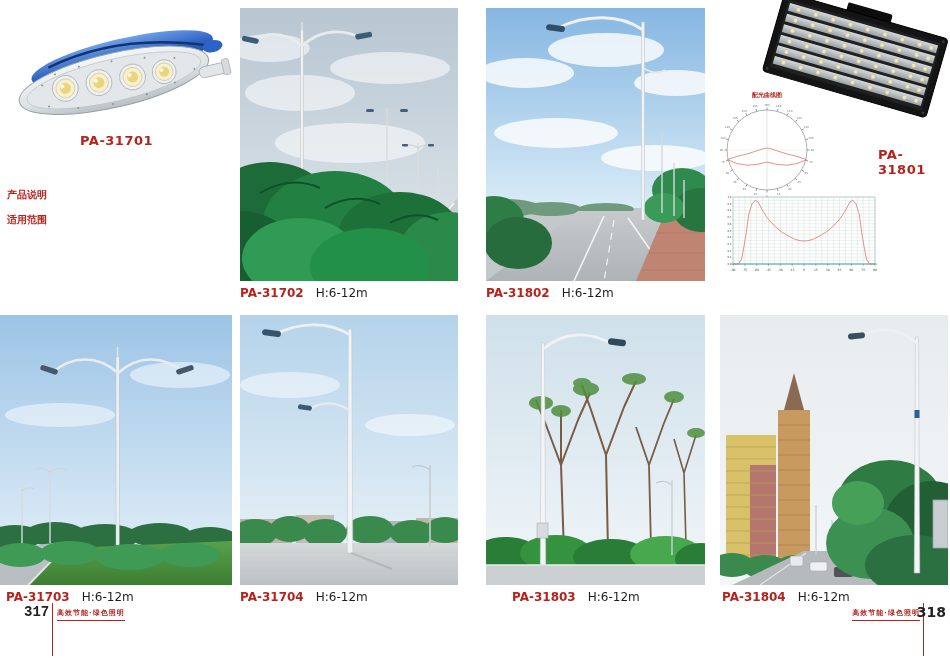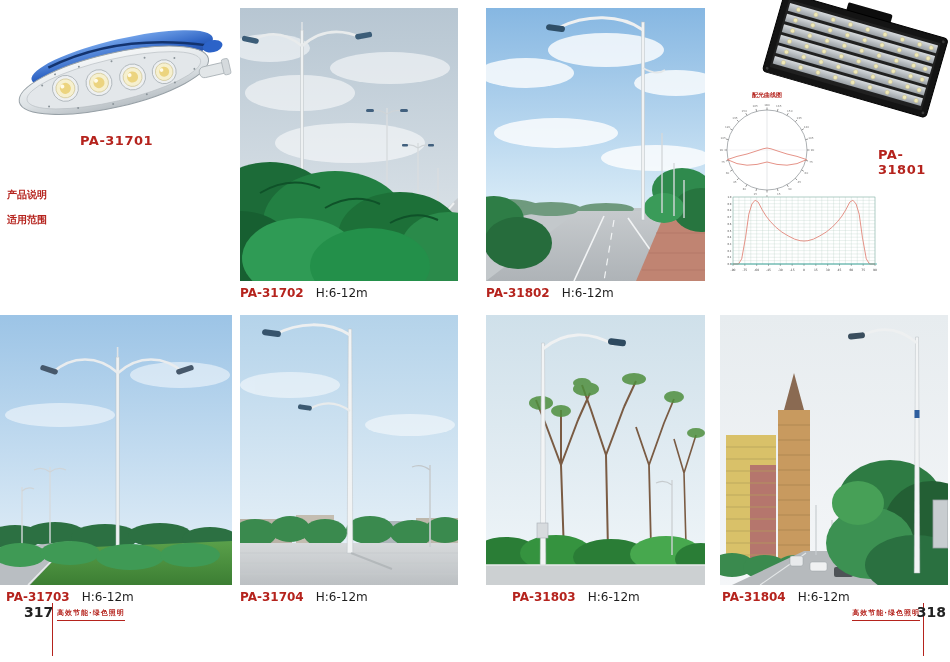--- a/index.html
+++ b/index.html
@@ -704,21 +704,21 @@
   <div class="caption" style="left:240px;top:590px;">
     <span class="model">PA-31704</span><span class="size">H:6-12m</span>
   </div>
   <div class="caption" style="left:512px;top:590px;">
     <span class="model">PA-31803</span><span class="size">H:6-12m</span>
   </div>
   <div class="caption" style="left:722px;top:590px;">
     <span class="model">PA-31804</span><span class="size">H:6-12m</span>
   </div>
 
-  <div class="footer-num" style="left:24px;top:604px;">317</div>
+  <div class="footer-num" style="left:24px;top:604px;font-family:Liberation Mono, monospace;">317</div>
   <div class="vrule" style="left:52px;top:603px;height:53px;"></div>
   <div class="footer-slogan" style="left:57px;top:608px;">高效节能·绿色照明</div>
 
   <div class="footer-slogan" style="right:30px;top:608px;">高效节能·绿色照明</div>
   <div class="vrule" style="right:26px;top:603px;height:53px;"></div>
   <div class="footer-num" style="right:4px;top:604px;">318</div>
 
 </div>
 
 </body></html>

